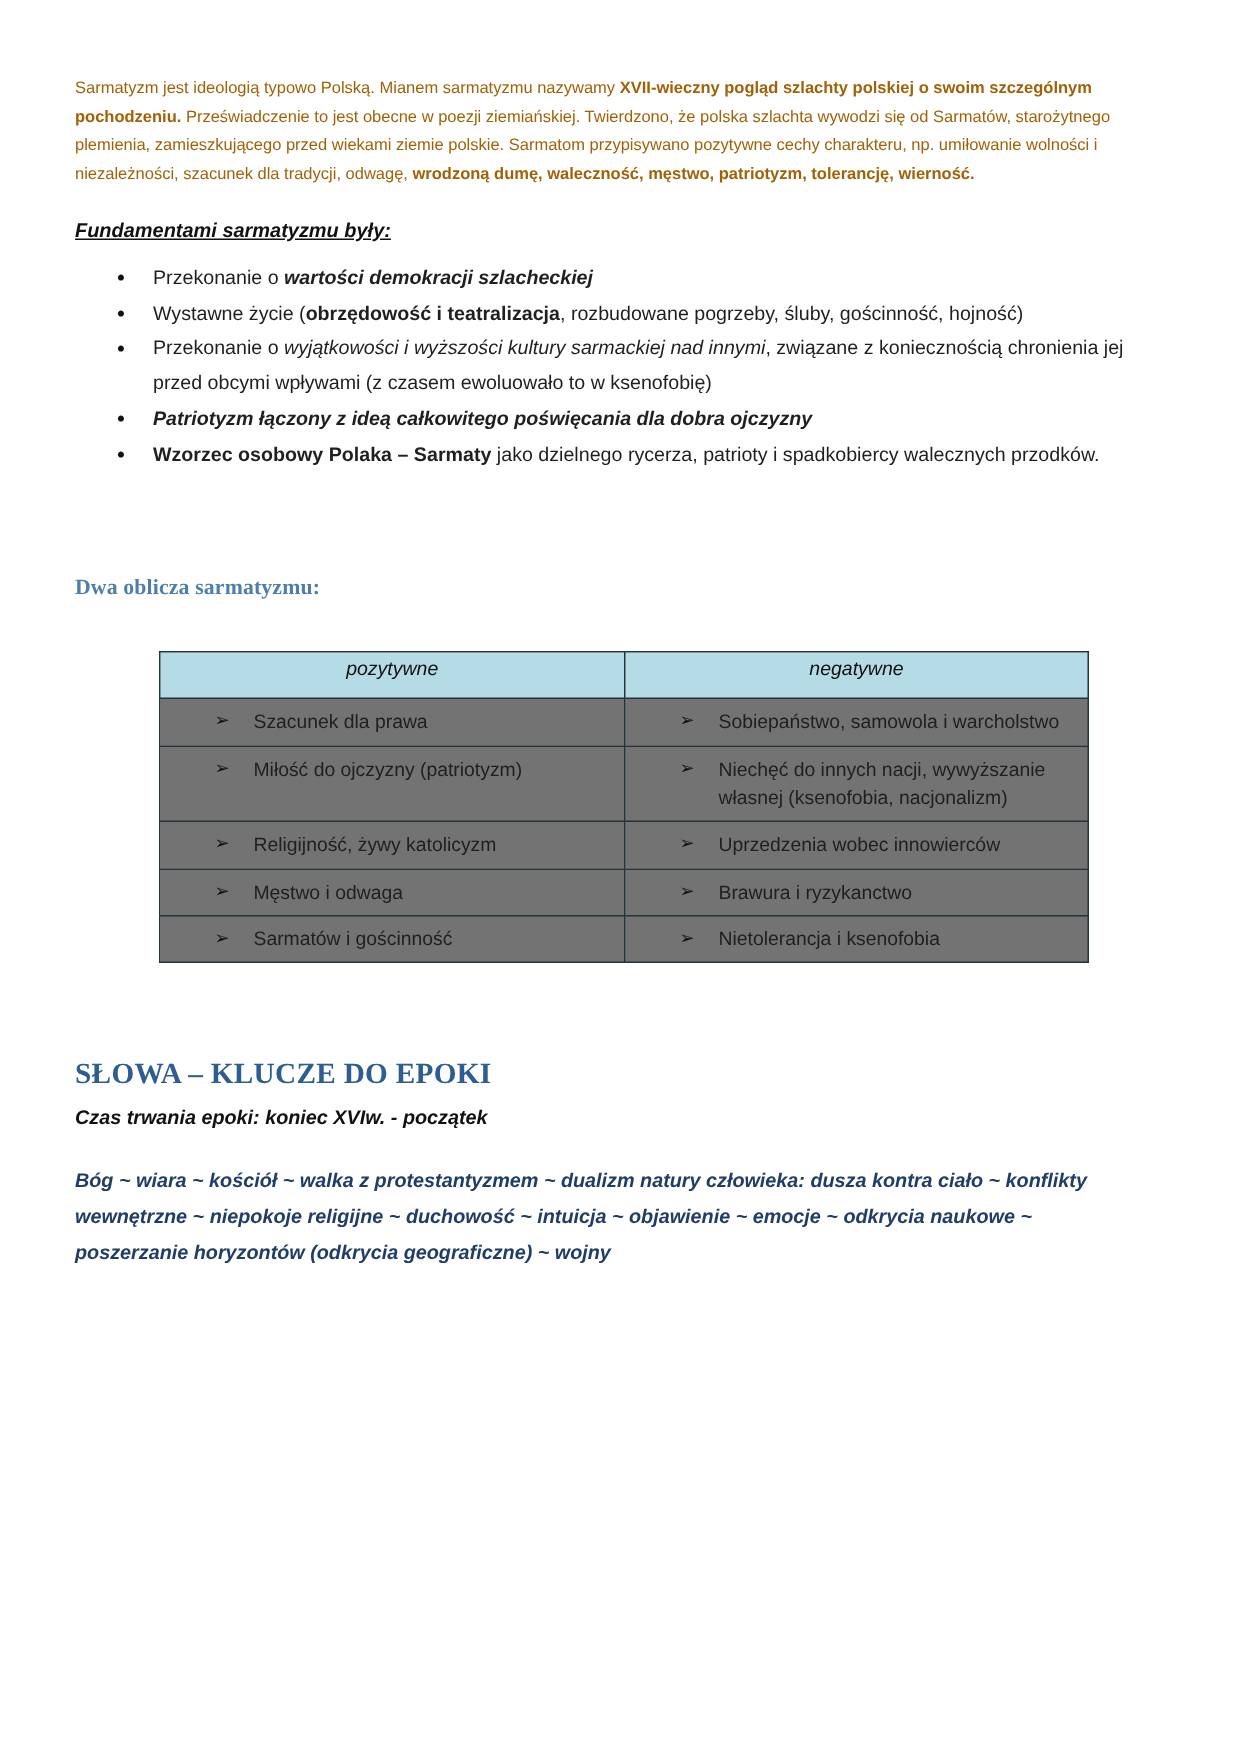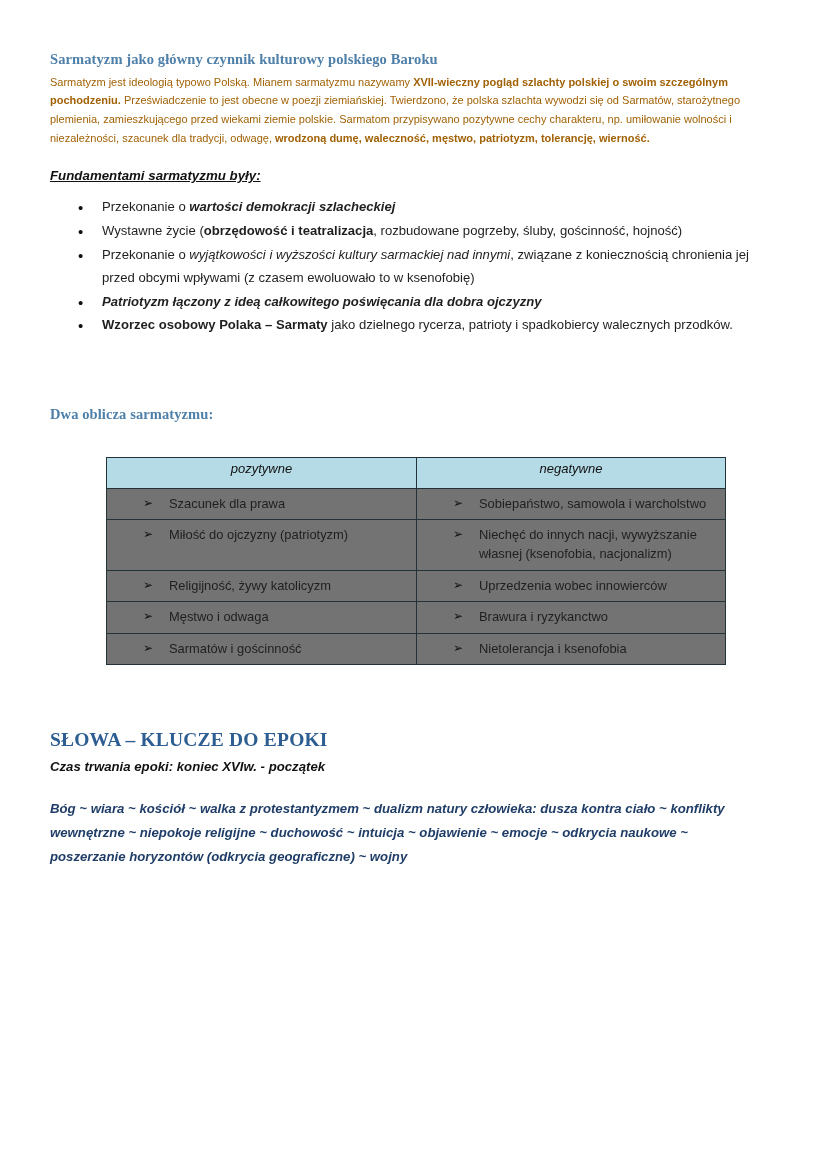--- a/index.html
+++ b/index.html
@@ -164,21 +164,20 @@
     line-height: 1.82;
     max-width: 700px;
   }
 </style>
 </head>
 <body>
 
 <div class="page">
   <div class="content">
 
-    <h2 class="h-section">Sarmatyzm jako główny czynnik kulturowy polskiego Baroku</h2>
 
     <p class="para"><span>Sarmatyzm jest ideologią typowo Polską. Mianem sarmatyzmu nazywamy </span><b>XVII-wieczny pogląd szlachty polskiej o swoim szczególnym pochodzeniu.</b><span> Przeświadczenie to jest obecne w poezji ziemiańskiej. Twierdzono, że polska szlachta wywodzi się od Sarmatów, starożytnego plemienia, zamieszkującego przed wiekami ziemie polskie. Sarmatom przypisywano pozytywne cechy charakteru, np. umiłowanie wolności i niezależności, szacunek dla tradycji, odwagę, </span><b>wrodzoną dumę, waleczność, męstwo, patriotyzm, tolerancję, wierność.</b></p>
 
     <p class="lead-under" style="margin-top:17px;">Fundamentami sarmatyzmu były:</p>
 
     <ul class="bul">
       <li>
         <span>Przekonanie o </span><span class="bi">wartości demokracji szlacheckiej</span><span></span>
       </li>
       <li>

